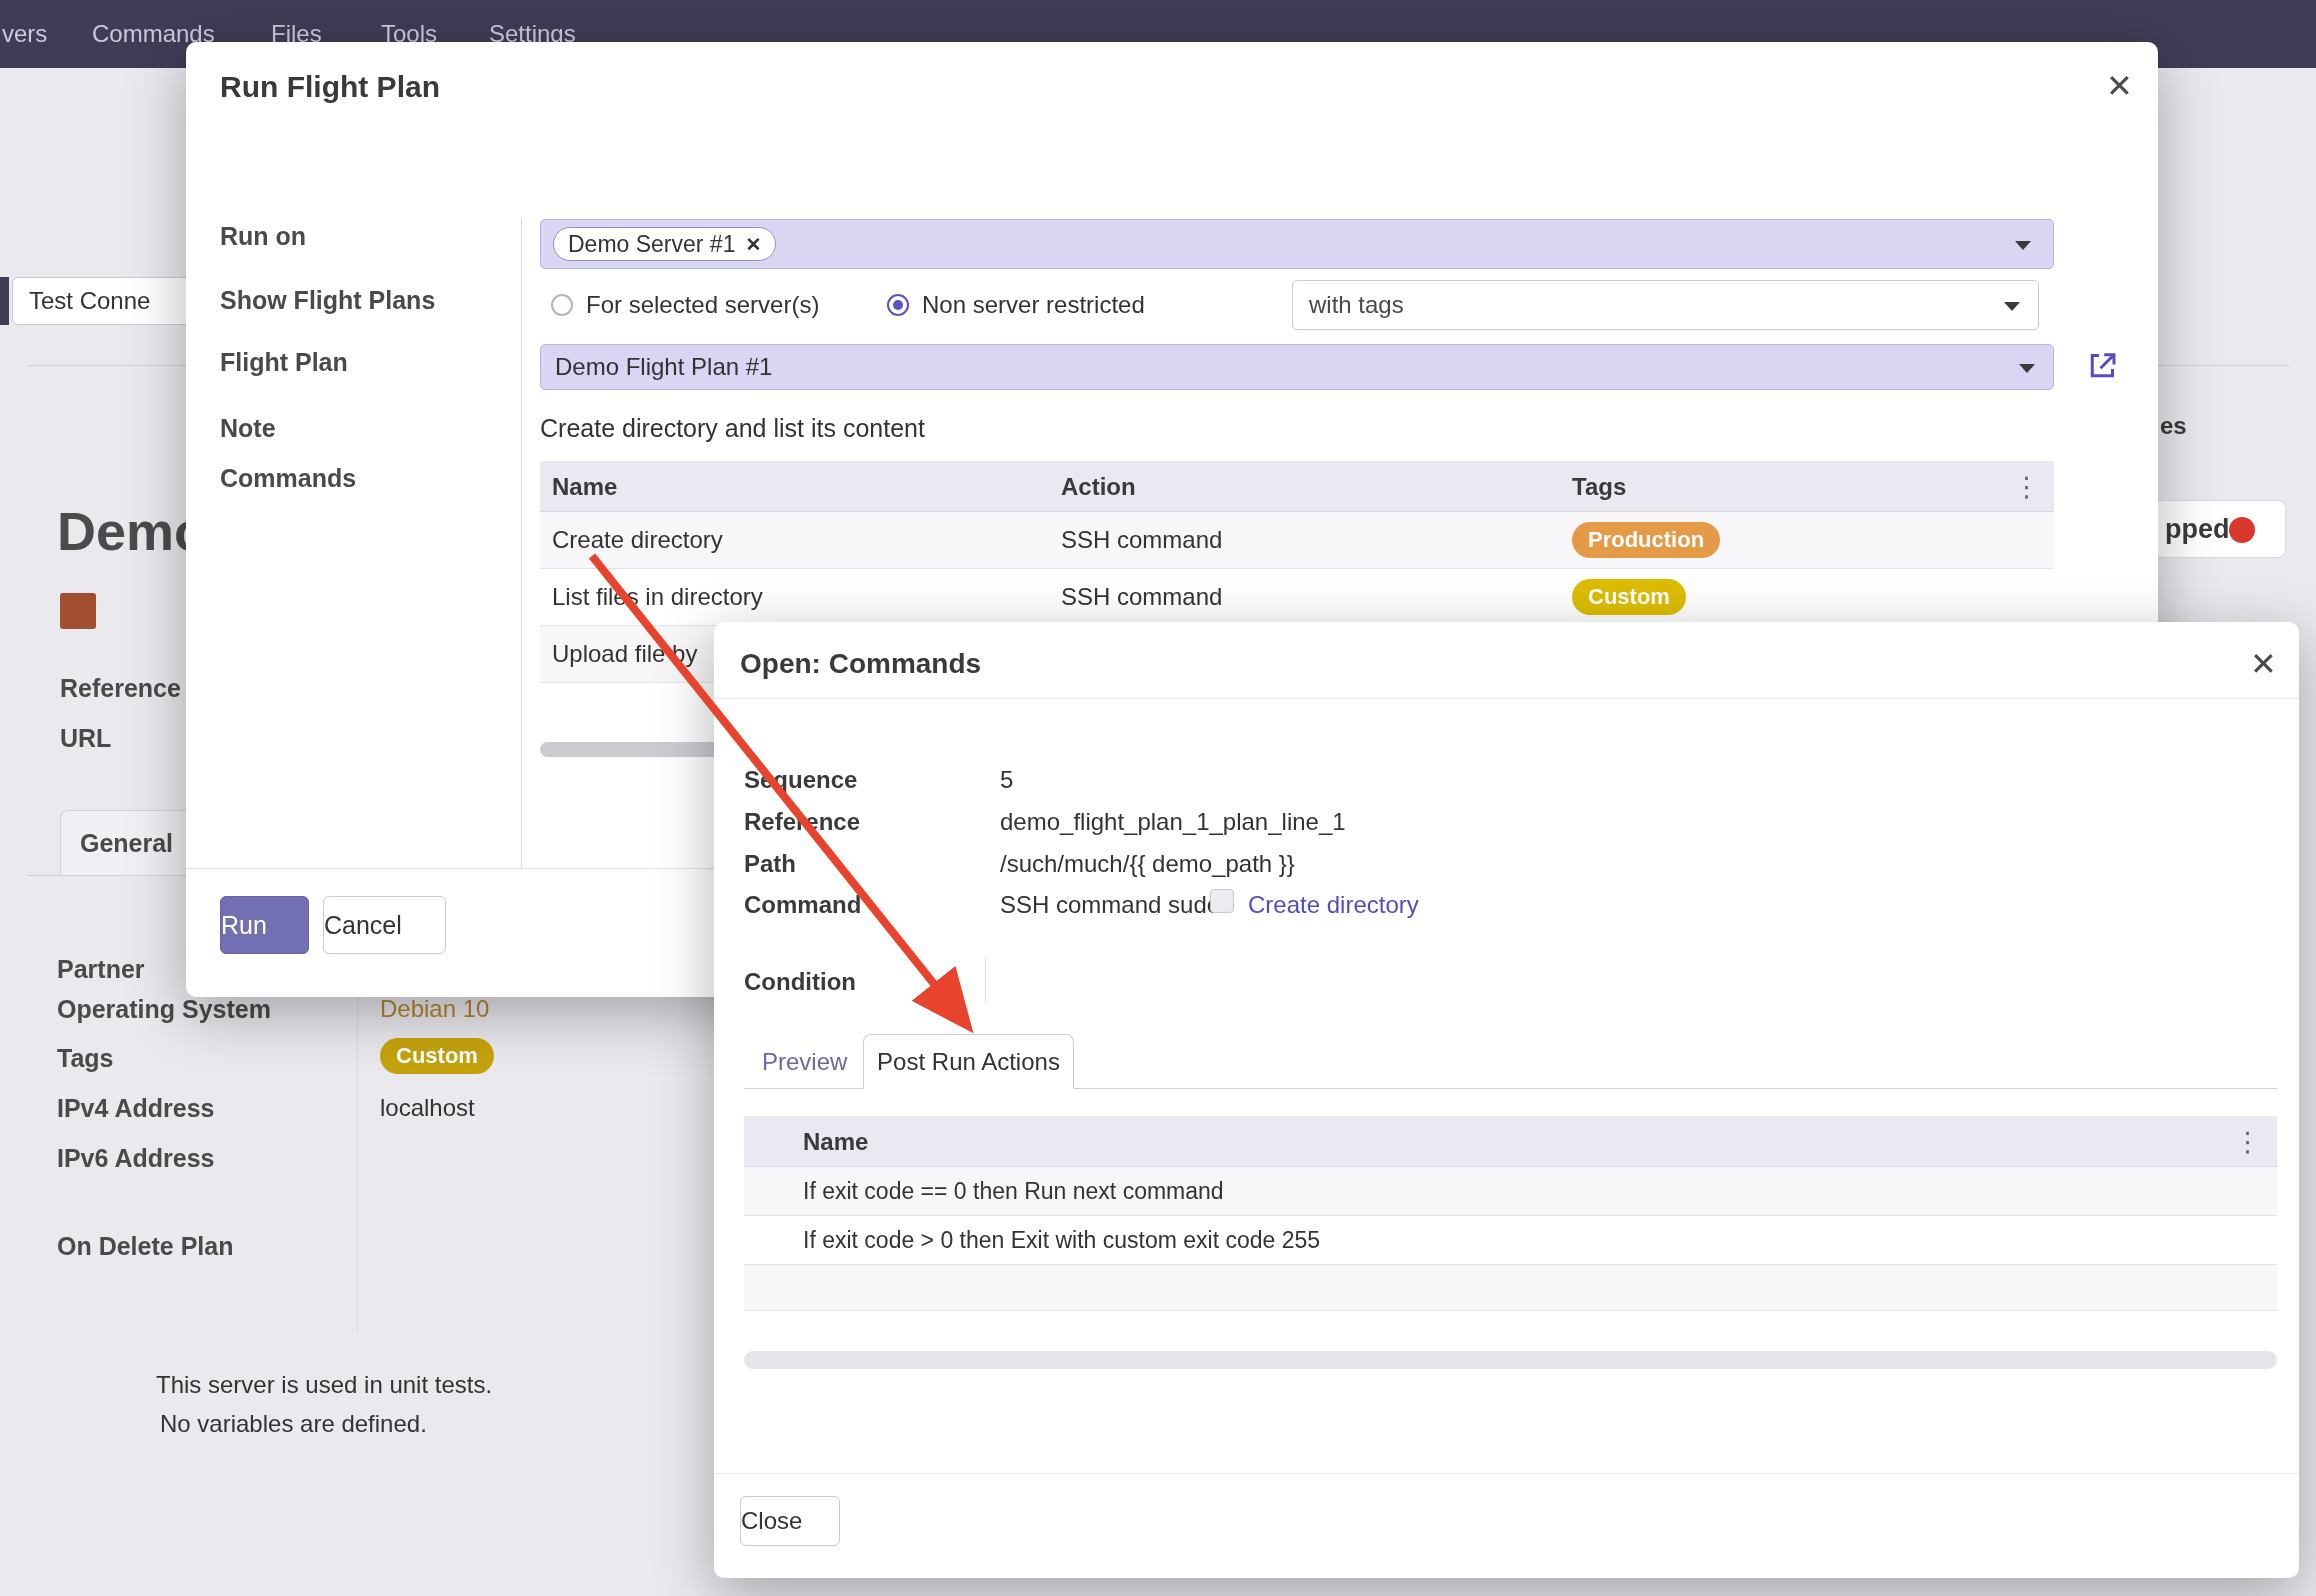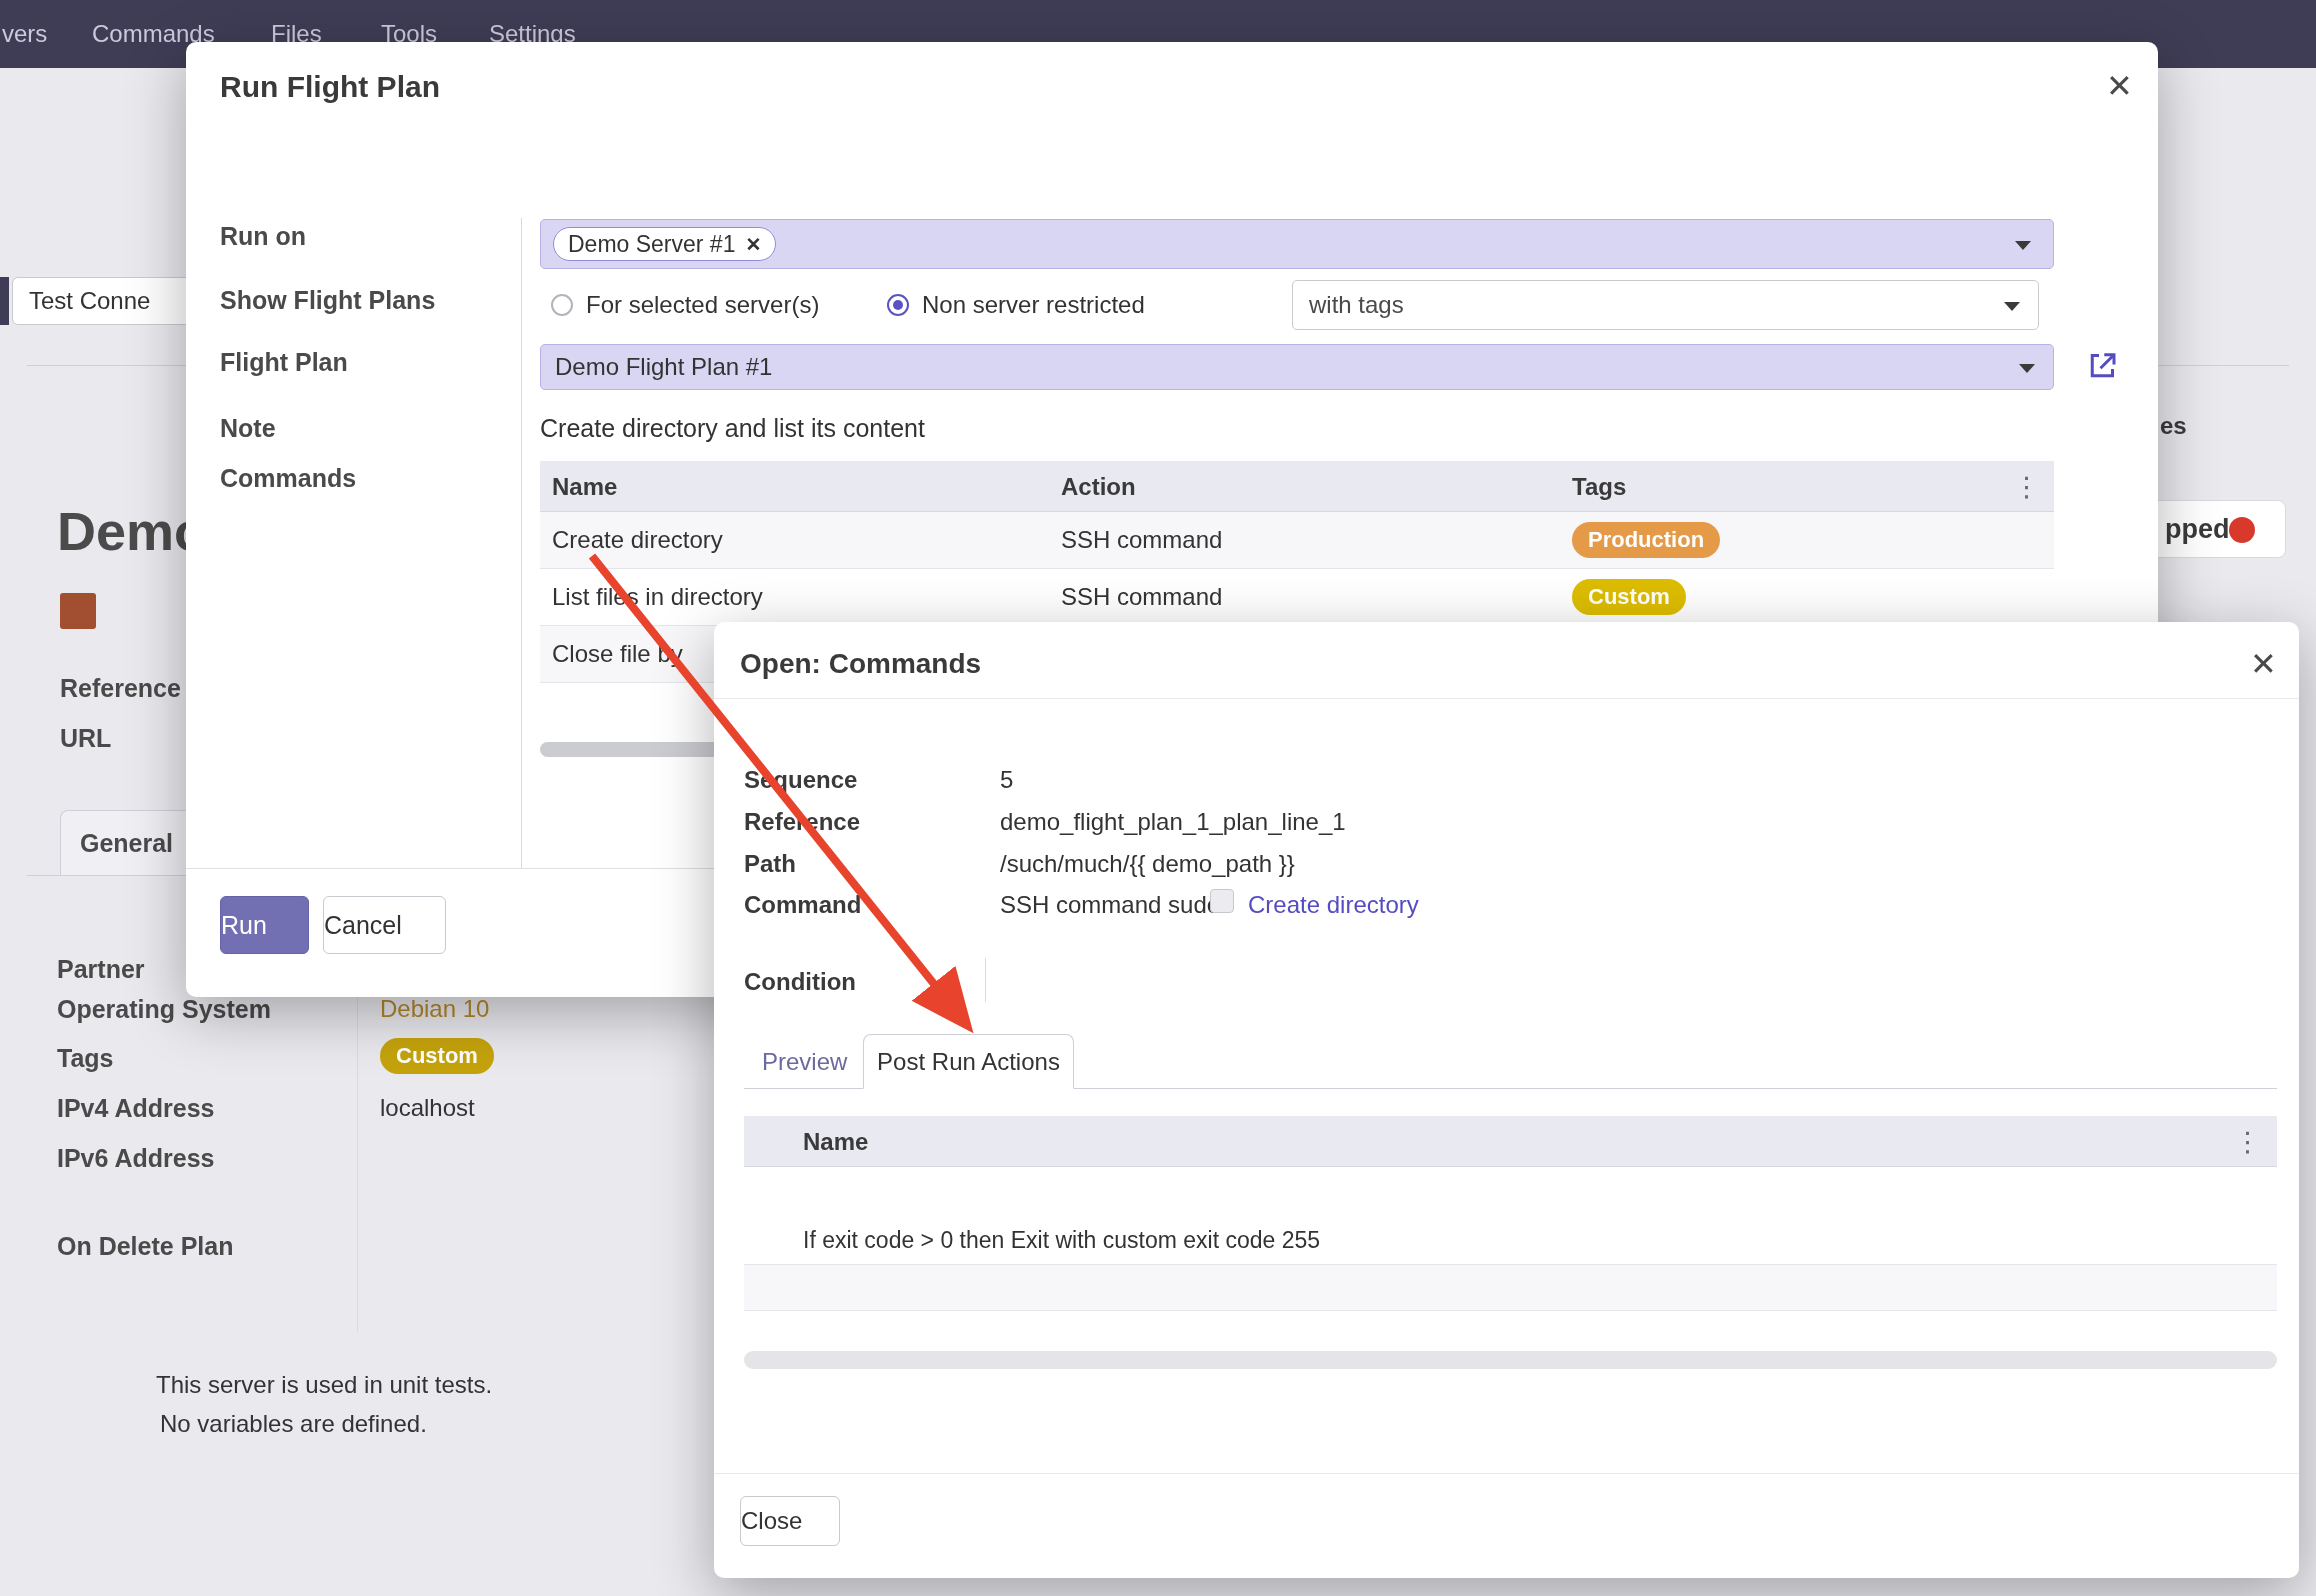--- a/index.html
+++ b/index.html
@@ -142,21 +142,21 @@
         </span>
     </div>
     <div class="row" style="left:354px;top:527px;width:1514px;height:57px;background:#fff;">
       <span class="txt" style="left:12px;top:14px;font-size:24px;">List files in directory</span>
       <span class="txt" style="left:521px;top:14px;font-size:24px;">SSH command</span>
       <span class="badge" style="left: 1032px; top: 10px; background: rgb(221, 189, 0);">
           <span>Custom</span>
         </span>
     </div>
     <div class="row" style="left:354px;top:584px;width:1514px;height:57px;background:#f7f7fa;">
-      <span class="txt" style="left:12px;top:14px;font-size:24px;">Close file by</span>
+      <span class="txt" style="left:12px;top:14px;font-size:24px;">Upload file by</span>
     </div>
 
     <div class="abs" style="left:354px;top:700px;width:220px;height:15px;background:#cbcbd2;border-radius:8px;"></div>
 
     <div class="hline" style="left:0;top:826px;width:1972px;"></div>
     <div class="btn btn-primary" style="left:34px;top:854px;width:89px;height:58px;font-size:25px;">
       <span>Run</span>
     </div>
     <div class="btn btn-default" style="left:137px;top:854px;width:123px;height:58px;font-size:25px;">
       <span>Cancel</span>
@@ -186,20 +186,23 @@
 
     <div class="hline" style="left:30px;top:466px;width:1533px;border-color:#cfcfd7;"></div>
     <span class="tabtxt" style="left:48px;top:426px;color:#6b6b9d;cursor:pointer;">Preview</span>
     <div class="abs" style="left:149px;top:412px;width:211px;height:55px;background:#fff;border:1px solid #cfcfd7;border-bottom:1px solid #fff;border-radius:8px 8px 0 0;box-sizing:border-box;display:flex;align-items:center;justify-content:center;z-index:2;">
       <span style="font-size:24px;color:#333;white-space:nowrap;">Post Run Actions</span>
     </div>
 
     <div class="abs" style="left:30px;top:494px;width:1533px;height:51px;background:#e9e9f1;border-bottom:1px solid #d8d8de;box-sizing:border-box;">
       <span class="lbl" style="left:59px;top:12px;font-size:24px;color:#3a3a3a;">Name</span>
       <span class="kebab" style="right:16px;top:13px;">⋮</span>
+    </div>
+    <div class="row" style="left:30px;top:545px;width:1533px;height:49px;background:#f7f7fa;">
+      <span class="txt" style="left:59px;top:11px;font-size:23px;">If exit code == 0 then Run next command</span>
     </div>
     <div class="row" style="left:30px;top:594px;width:1533px;height:49px;background:#fff;">
       <span class="txt" style="left:59px;top:11px;font-size:23px;">If exit code &gt; 0 then Exit with custom exit code 255</span>
     </div>
     <div class="row" style="left:30px;top:643px;width:1533px;height:46px;background:#f7f7fa;"></div>
 
     <div class="abs" style="left:30px;top:729px;width:1533px;height:18px;background:#e4e4e9;border-radius:9px;"></div>
 
     <div class="hline" style="left:0;top:851px;width:1585px;border-color:#e8e8ee;"></div>
     <div class="btn btn-default" style="left:26px;top:874px;width:100px;height:50px;font-size:24px;">

